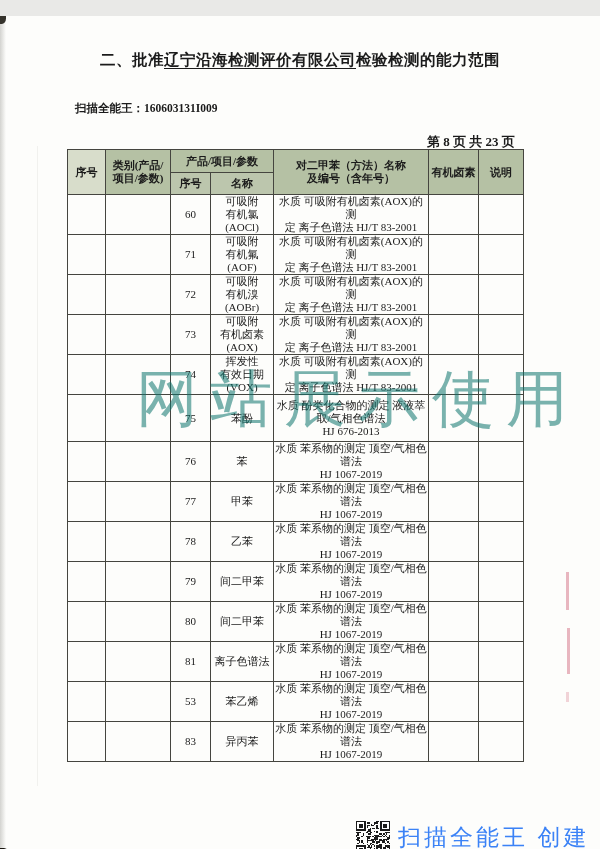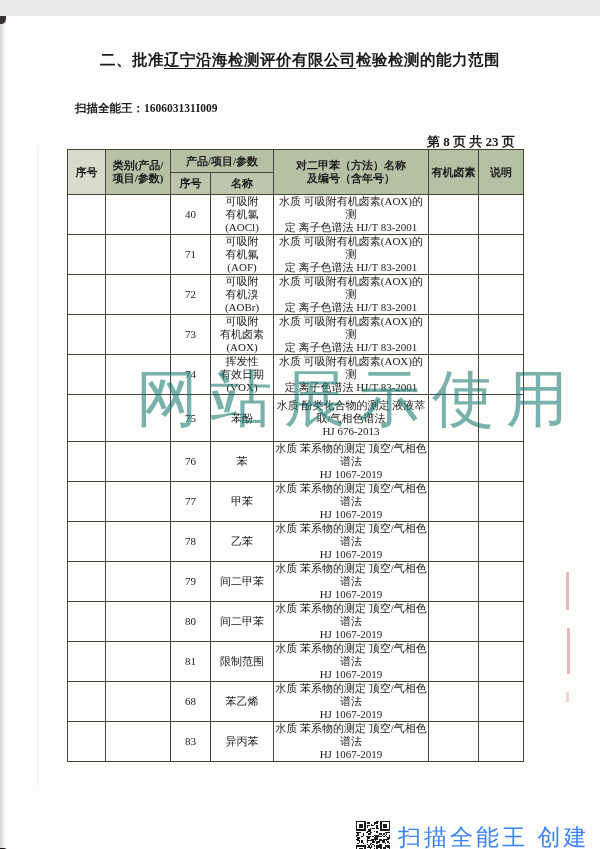--- a/index.html
+++ b/index.html
@@ -89,21 +89,21 @@
       </tr>
       <tr class="hr2">
         <th class="h-sub">序号</th>
         <th class="h-sub">名称</th>
       </tr>
     </thead>
     <tbody id="rows">
         <tr class="data-row">
           <td class="c-serial"></td>
           <td class="c-cat"></td>
-          <td class="c-pno">40</td>
+          <td class="c-pno">60</td>
           <td class="c-name">可吸附
 有机氯
 (AOCl)</td>
           <td class="c-std">水质 可吸附有机卤素(AOX)的测
 定 离子色谱法 HJ/T 83-2001</td>
           <td class="c-limit"></td>
           <td class="c-note"></td>
         </tr>
         <tr class="data-row">
           <td class="c-serial"></td>
@@ -216,31 +216,31 @@
           <td class="c-std">水质 苯系物的测定 顶空/气相色
 谱法
 HJ 1067-2019</td>
           <td class="c-limit"></td>
           <td class="c-note"></td>
         </tr>
         <tr class="data-row">
           <td class="c-serial"></td>
           <td class="c-cat"></td>
           <td class="c-pno">81</td>
-          <td class="c-name">限制范围</td>
-          <td class="c-std">水质 苯系物的测定 顶空/气相色
-谱法
-HJ 1067-2019</td>
-          <td class="c-limit"></td>
-          <td class="c-note"></td>
-        </tr>
-        <tr class="data-row">
-          <td class="c-serial"></td>
-          <td class="c-cat"></td>
-          <td class="c-pno">68</td>
+          <td class="c-name">离子色谱法</td>
+          <td class="c-std">水质 苯系物的测定 顶空/气相色
+谱法
+HJ 1067-2019</td>
+          <td class="c-limit"></td>
+          <td class="c-note"></td>
+        </tr>
+        <tr class="data-row">
+          <td class="c-serial"></td>
+          <td class="c-cat"></td>
+          <td class="c-pno">53</td>
           <td class="c-name">苯乙烯</td>
           <td class="c-std">水质 苯系物的测定 顶空/气相色
 谱法
 HJ 1067-2019</td>
           <td class="c-limit"></td>
           <td class="c-note"></td>
         </tr>
         <tr class="data-row">
           <td class="c-serial"></td>
           <td class="c-cat"></td>

